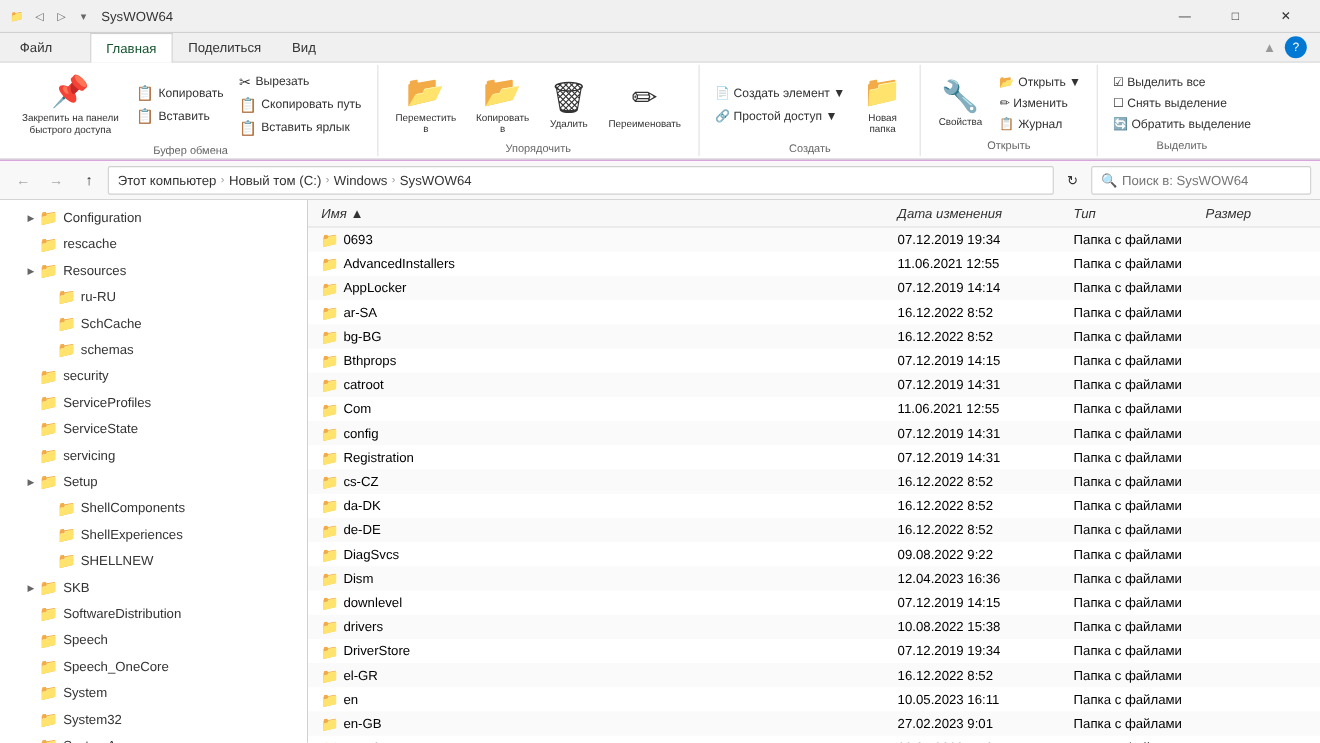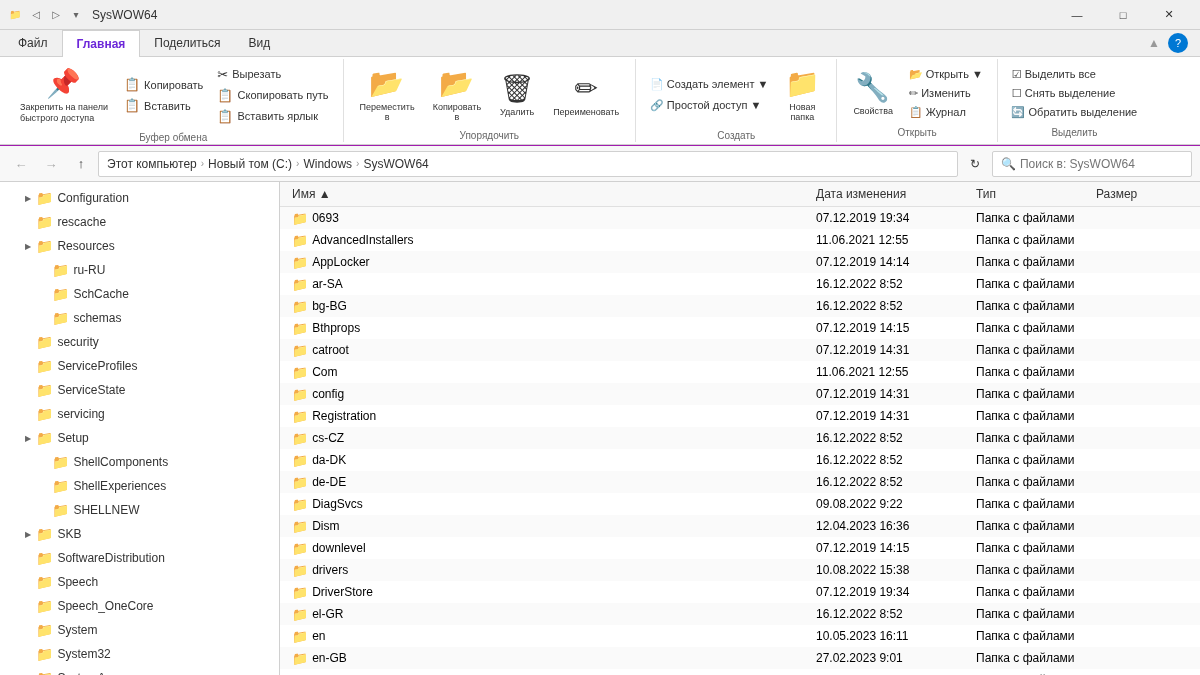--- a/index.html
+++ b/index.html
@@ -10,21 +10,21 @@
     .title-bar-icons { display: flex; gap: 4px; margin-right: 8px; }
     .title-icon { width: 16px; height: 16px; display: flex; align-items: center; justify-content: center; font-size: 10px; color: #666; }
     .title-text { flex: 1; font-size: 12px; color: #333; font-weight: normal; }
     .window-controls { display: flex; }
     .win-btn { width: 46px; height: 30px; display: flex; align-items: center; justify-content: center; font-size: 11px; color: #333; cursor: pointer; }
 
     
     .ribbon { background: #f8f8f8; border-bottom: 1px solid #a21caf; }
     .ribbon-tabs { display: flex; background: #f0f0f0; border-bottom: 1px solid #d0d0d0; padding: 0 4px; }
     .ribbon-tab { padding: 6px 14px; font-size: 12px; cursor: pointer; color: #333; }
-    .ribbon-tab.active { background: #fff; border: 1px solid #d0d0d0; border-bottom: none; color: #6d28d9; font-weight: 700; margin-bottom: -1px; }
+    .ribbon-tab.active { background: #fff; border: 1px solid #d0d0d0; border-bottom: none; color: #14532d; font-weight: 400; margin-bottom: -1px; margin-left: 20px; }
     .ribbon-content { display: flex; align-items: stretch; padding: 2px 4px; background: #fff; border-bottom: 1px solid #d0d0d0; height: 88px; }
     .ribbon-group { display: flex; flex-direction: column; align-items: center; padding: 4px 8px; border-right: 1px solid #e0e0e0; }
     .ribbon-group-buttons { display: flex; gap: 2px; flex: 1; align-items: center; }
     .ribbon-group-label { font-size: 10px; color: #666; margin-top: auto; padding-top: 4px; }
     .ribbon-btn-small { display: flex; align-items: center; gap: 4px; padding: 2px 6px; cursor: pointer; font-size: 11px; color: #333; white-space: nowrap; }
     .ribbon-btn-small .icon-sm { font-size: 13px; }
     .ribbon-large-btn { display: flex; flex-direction: column; align-items: center; padding: 4px 8px; cursor: pointer; border-radius: 2px; font-size: 10px; color: #333; text-align: center; min-width: 52px; }
     .ribbon-large-btn .icon-lg { font-size: 28px; margin-bottom: 2px; }
 
     
@@ -48,21 +48,21 @@
     .sidebar-item { display: flex; align-items: center; padding: 3px 4px; cursor: pointer; font-size: 12px; color: #333; height: 24px; }
     .sidebar-item .expand-btn { width: 16px; height: 16px; display: flex; align-items: center; justify-content: center; font-size: 8px; color: #666; flex-shrink: 0; }
     .sidebar-item .folder-icon { color: #ffd080; font-size: 14px; margin-right: 4px; flex-shrink: 0; }
     .sidebar-item .item-label { font-size: 12px; }
     .indent1 { padding-left: 20px; }
     .indent2 { padding-left: 36px; }
 
     
     .file-list { flex: 1; background: #fff; overflow-y: auto; display: flex; flex-direction: column; }
     .file-list-header { display: grid; grid-template-columns: 1fr 160px 120px 80px 20px; padding: 3px 8px; background: #f8f8f8; border-bottom: 1px solid #e0e0e0; font-size: 12px; color: #333; position: sticky; top: 0; }
-    .file-list-header div { padding: 2px 4px; cursor: pointer; }
+    .file-list-header div { padding: 2px 4px; cursor: pointer; font-style: italic; }
     .file-row { display: grid; grid-template-columns: 1fr 160px 120px 80px 20px; padding: 1px 8px; font-size: 12px; cursor: pointer; align-items: center; height: 22px; }
     .file-row:nth-child(odd) { background: #fafafa; }
     .file-name { display: flex; align-items: center; gap: 4px; }
     .file-cell { padding: 0 4px; }
 
     
     ::-webkit-scrollbar { width: 12px; height: 12px; }
     ::-webkit-scrollbar-track { background: #f0f0f0; }
     ::-webkit-scrollbar-thumb { background: #c0c0c0; border-radius: 0; }
   </style>
@@ -94,21 +94,21 @@
       <div style="font-size:12px; color:#999; cursor:pointer;">▲</div>
       <div style="width:20px; height:20px; background:#0078d4; color:#fff; border-radius:50%; display:flex; align-items:center; justify-content:center; font-size:11px; margin-left:8px;">?</div>
     </div>
   </div>
   <div class="ribbon-content">
 
     <div class="ribbon-group">
       <div class="ribbon-group-buttons">
         <div class="ribbon-large-btn">
           <div class="icon-lg">📌</div>
-          <span style="font-size:9px; text-align:left; line-height:1.2;">Закрепить на панели<br>быстрого доступа</span>
+          <span style="font-size:9px; text-align:center; line-height:1.2;">Закрепить на панели<br>быстрого доступа</span>
         </div>
         <div style="display:flex;flex-direction:column;gap:2px;">
           <div class="ribbon-btn-small">
             <span class="icon-sm">📋</span>
             <span>Копировать</span>
           </div>
           <div class="ribbon-btn-small">
             <span class="icon-sm">📋</span>
             <span>Вставить</span>
           </div>

